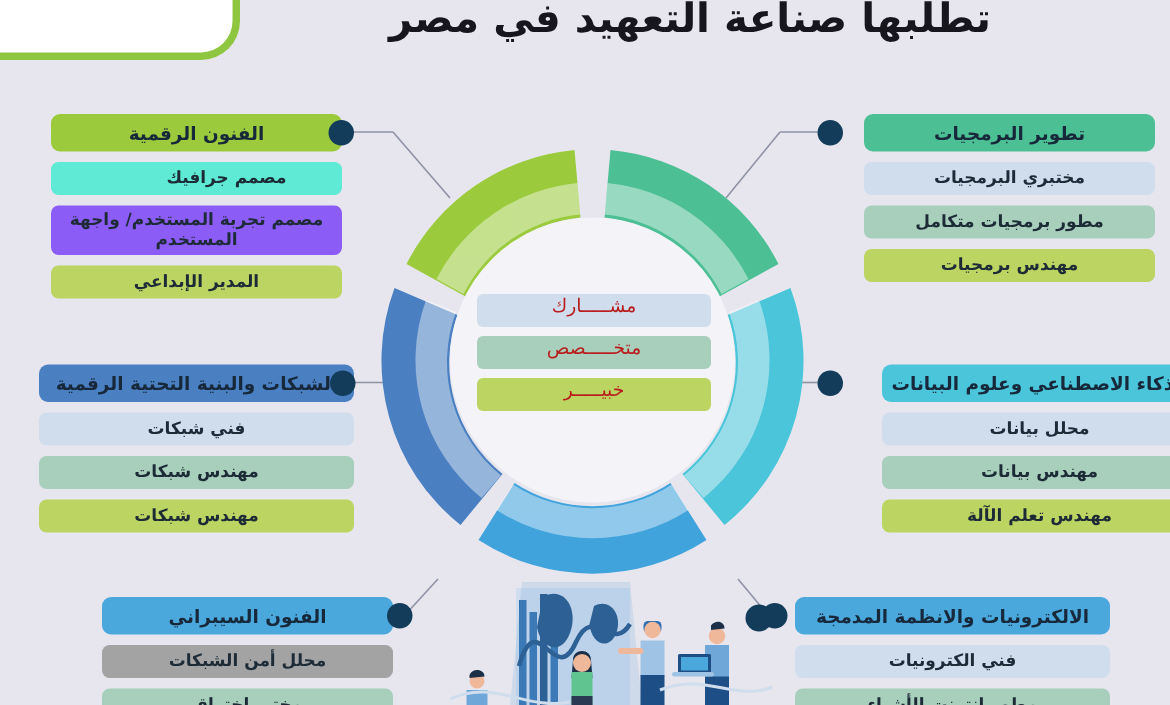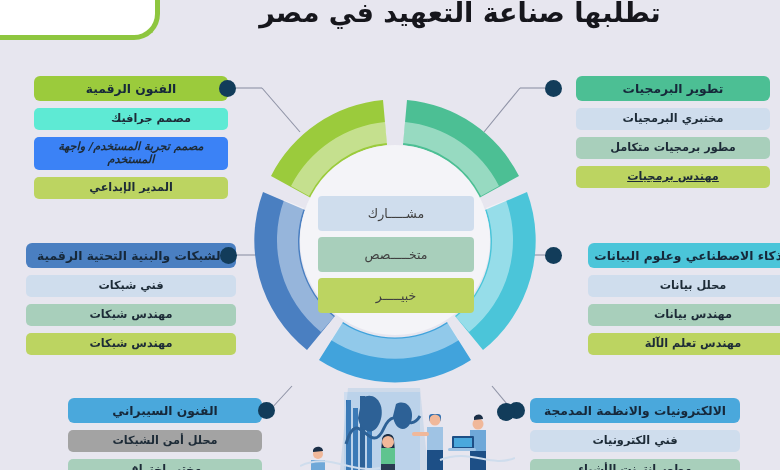--- a/index.html
+++ b/index.html
@@ -52,27 +52,27 @@
   
   #center-legend {
     position: absolute;
     left: 318px; top: 196px;
     width: 156px;
     display: flex;
     flex-direction: column;
     gap: 6px;
   }
   .legend-chip {
-    height: 35px;
+    height: 22px;
     border-radius: 4px;
     display: flex;
-    align-items: center;
+    align-items: flex-start;
     justify-content: center;
     font-size: 12.5px;
-    color: #404040;
+    color: #b91c1c;
     direction: rtl;
     letter-spacing: -0.2px;
   }
 
   
   .branch { position: absolute; width: 194px; }
   .branch.wide { width: 210px; }
   .branch-head {
     height: 25px;
     border-radius: 6px;
@@ -167,21 +167,21 @@
       <span>متخـــــصص</span>
     </div>
     <div class="legend-chip" style="background: rgb(188, 212, 97);">
       <span>خبيـــــر</span>
     </div>
   </div>
 
   <div class="branch" style="left:34px; top:76px;">
     <div class="branch-head" style="background: rgb(155, 203, 60);">الفنون الرقمية</div>
     <div class="item" style="background: #5eead4; padding-left: 46px;">مصمم جرافيك</div>
-    <div class="item two-line" style="background: #3b82f6; font-style: italic;">مصمم تجربة المستخدم/ واجهة المستخدم</div>
+    <div class="item two-line" style="background: #8b5cf6;">مصمم تجربة المستخدم/ واجهة المستخدم</div>
     <div class="item" style="background: rgb(188, 212, 97);">المدير الإبداعي</div>
   </div>
   <div class="dot" style="left: 219px; top: 80px; background: rgb(18, 60, 90);"></div>
 
   <div class="branch wide" style="left:26px; top:243px;">
     <div class="branch-head" style="background: rgb(74, 127, 193);">الشبكات والبنية التحتية الرقمية</div>
     <div class="item" style="background: rgb(207, 221, 237);">فني شبكات</div>
     <div class="item" style="background: rgb(168, 207, 187);">مهندس شبكات</div>
     <div class="item" style="background: rgb(188, 212, 97);">مهندس شبكات</div>
   </div>
@@ -191,21 +191,21 @@
     <div class="branch-head" style="background: rgb(74, 168, 220);">الفنون السيبراني</div>
     <div class="item" style="background: #a3a3a3;">محلل أمن الشبكات</div>
     <div class="item" style="background: rgb(168, 207, 187);">مختبر اختراق</div>
   </div>
   <div class="dot" style="left: 258px; top: 402px; background: rgb(18, 60, 90);"></div>
 
   <div class="branch" style="left:576px; top:76px;">
     <div class="branch-head" style="background: rgb(76, 191, 148);">تطوير البرمجيات</div>
     <div class="item" style="background: rgb(207, 221, 237);">مختبري البرمجيات</div>
     <div class="item" style="background: rgb(168, 207, 187);">مطور برمجيات متكامل</div>
-    <div class="item" style="background: rgb(188, 212, 97); text-decoration: underline;">مهندس برمجيات</div>
+    <div class="item" style="background: rgb(188, 212, 97);">مهندس برمجيات</div>
   </div>
   <div class="dot" style="left: 545px; top: 80px; background: rgb(18, 60, 90);"></div>
 
   <div class="branch wide" style="left:588px; top:243px;">
     <div class="branch-head" style="background: rgb(75, 197, 217);">الذكاء الاصطناعي وعلوم البيانات</div>
     <div class="item" style="background: rgb(207, 221, 237);">محلل بيانات</div>
     <div class="item" style="background: rgb(168, 207, 187);">مهندس بيانات</div>
     <div class="item" style="background: rgb(188, 212, 97);">مهندس تعلم الآلة</div>
   </div>
   <div class="dot" style="left: 545px; top: 247px; background: rgb(18, 60, 90);"></div>

